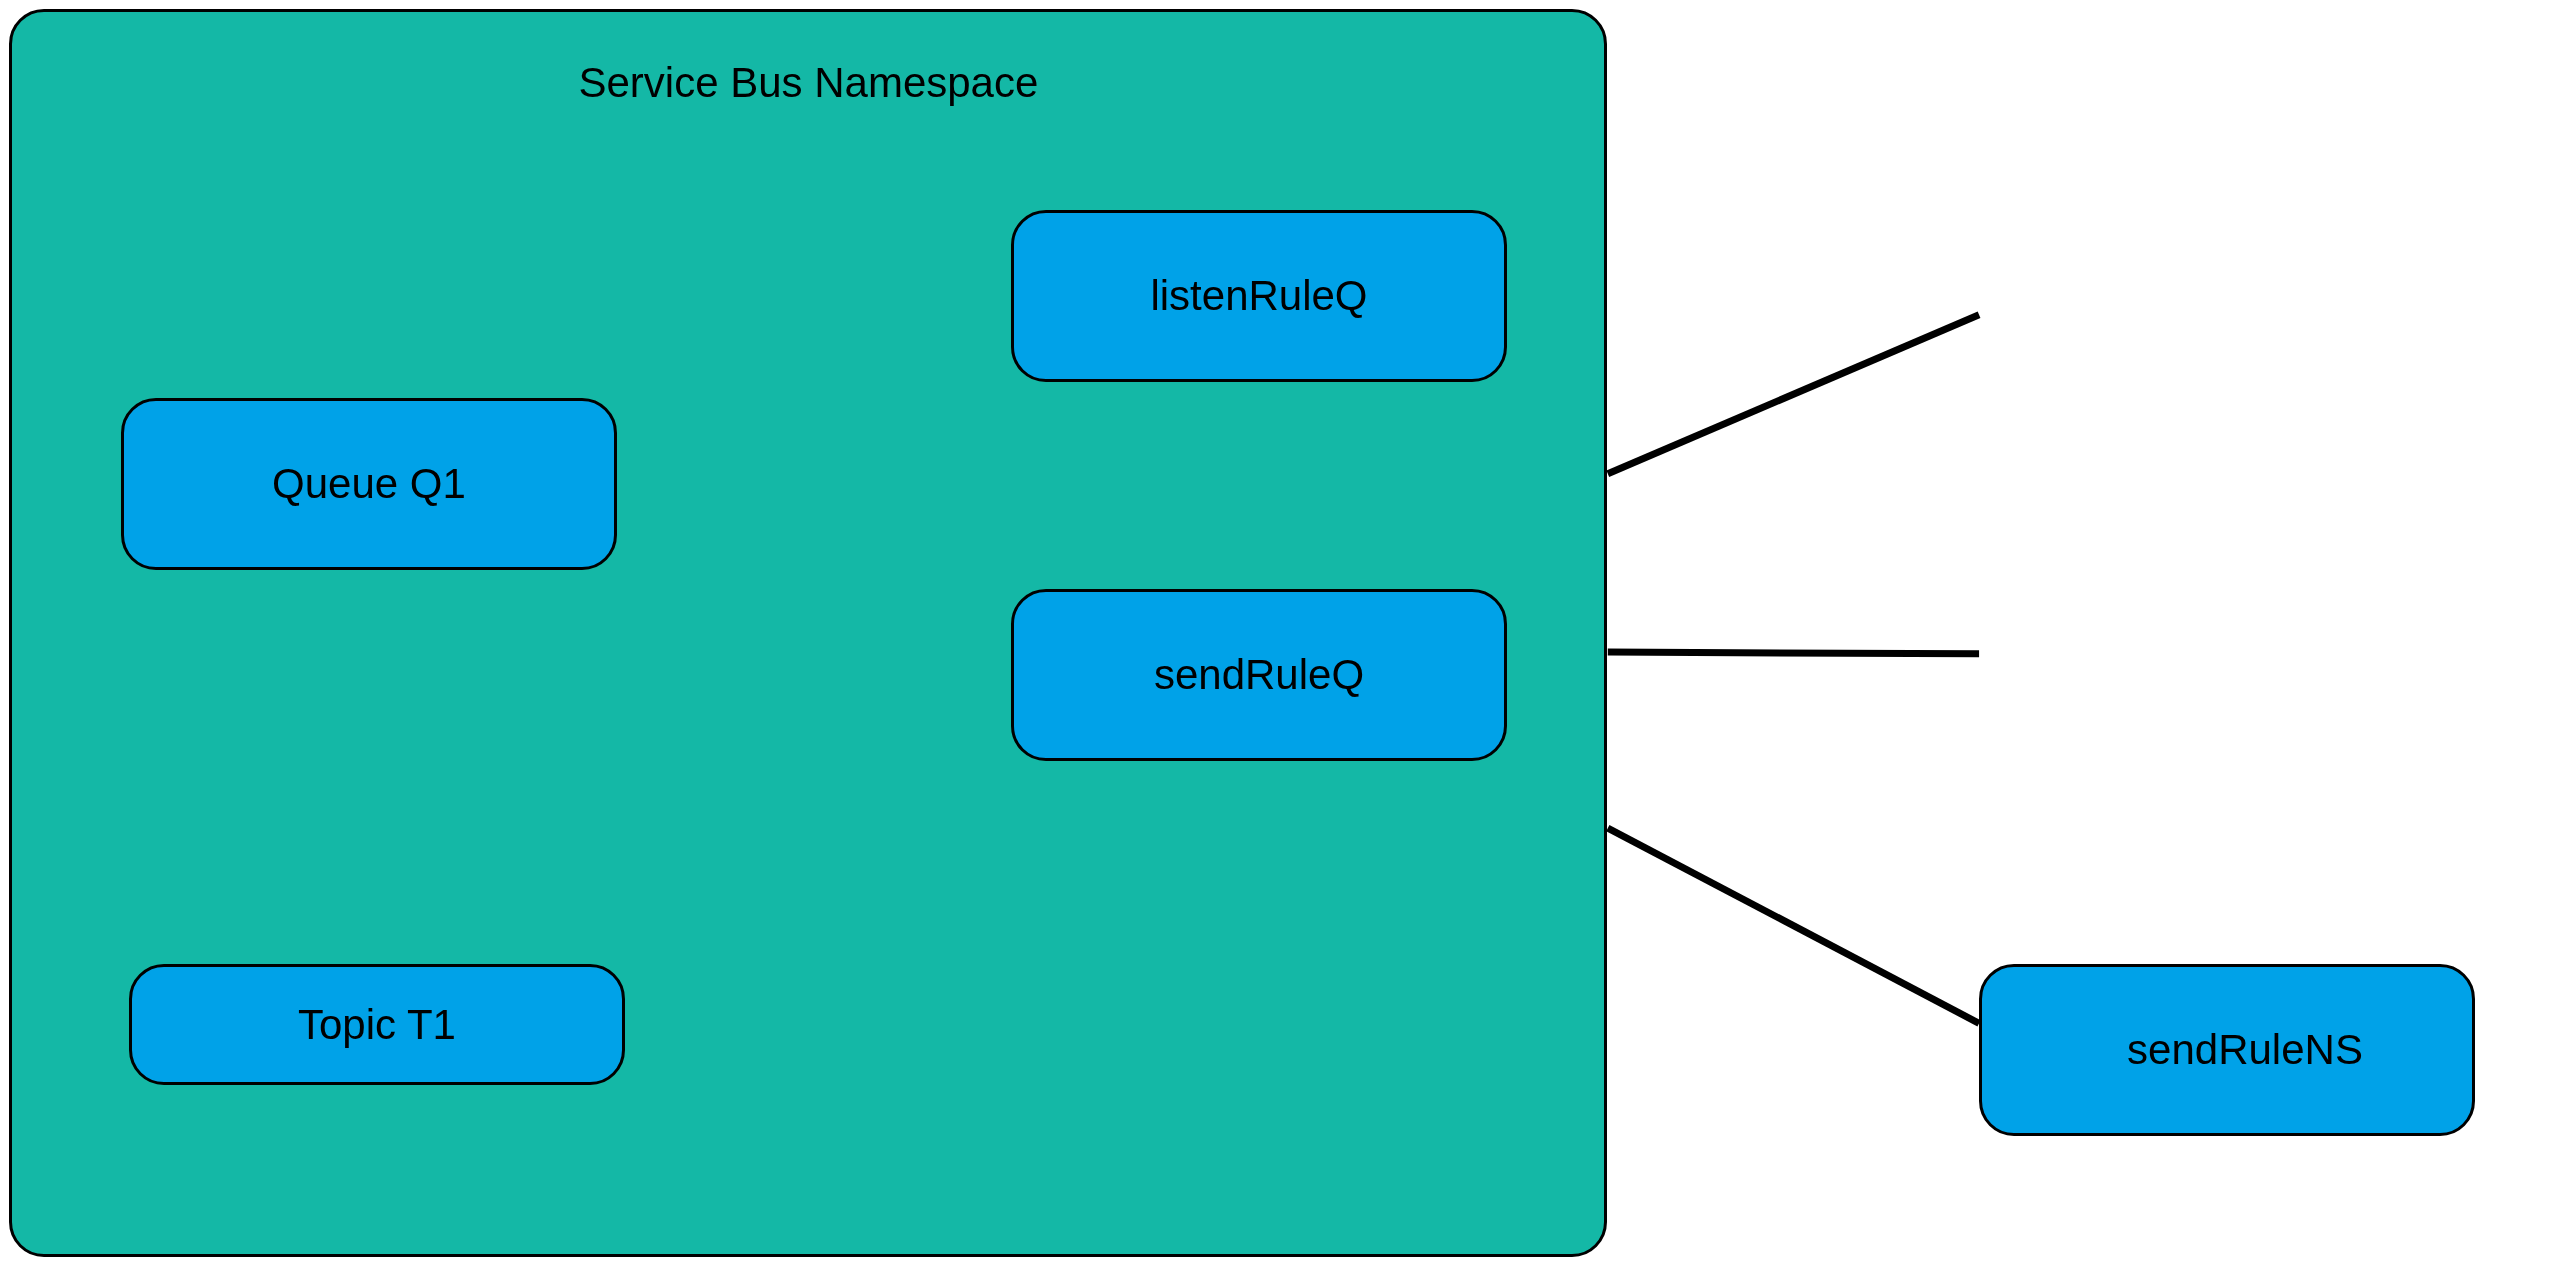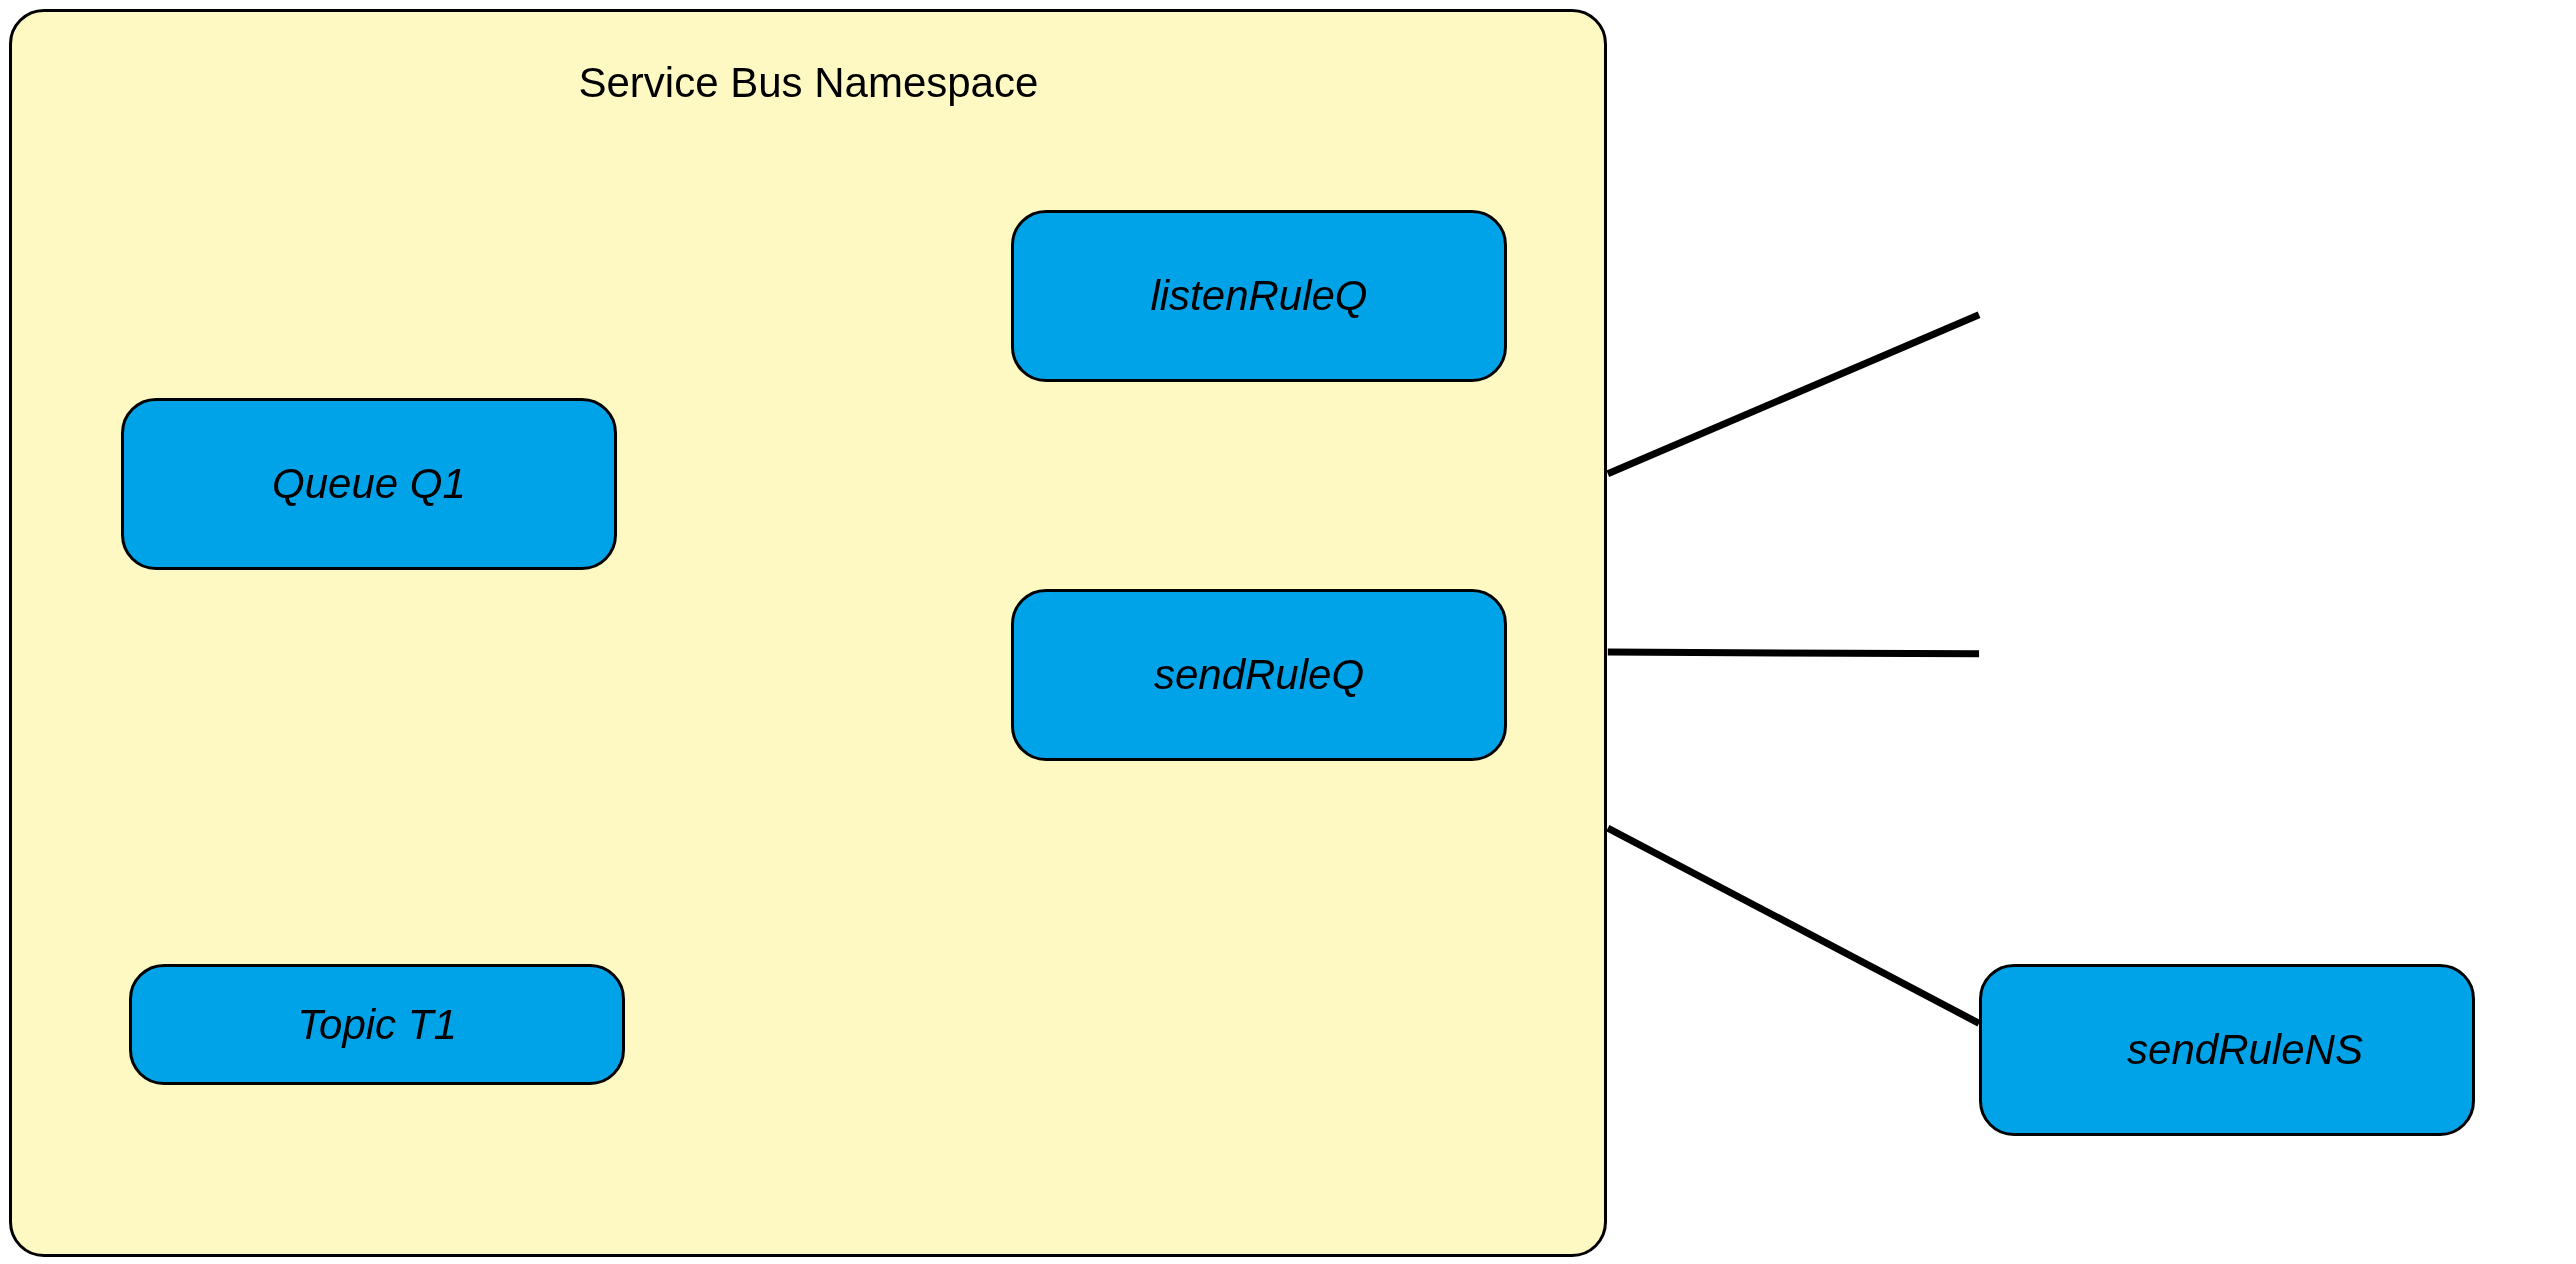--- a/index.html
+++ b/index.html
@@ -11,21 +11,21 @@
     font-family: Arial, Helvetica, sans-serif;
   }
   .canvas {
     position: relative;
     width: 2576px;
     height: 1265px;
     background: #ffffff;
   }
   .container-box {
     position: absolute;
-    background: #fef9c3;
+    background: #14b8a6;
     border: 3.5px solid #000000;
     border-radius: 35px;
     box-sizing: border-box;
   }
   .container-title {
     position: absolute;
     font-size: 42px;
     color: #000000;
     text-align: center;
   }
@@ -34,21 +34,20 @@
     background: #00a2e8;
     border: 3.5px solid #000000;
     border-radius: 35px;
     box-sizing: border-box;
     display: flex;
     align-items: center;
     justify-content: center;
     font-size: 42px;
     color: #000000;
     text-align: center;
-    font-style: italic;
   }
   svg.edges {
     position: absolute;
     top: 0;
     left: 0;
     width: 2576px;
     height: 1265px;
     pointer-events: none;
   }
   svg.edges line {

